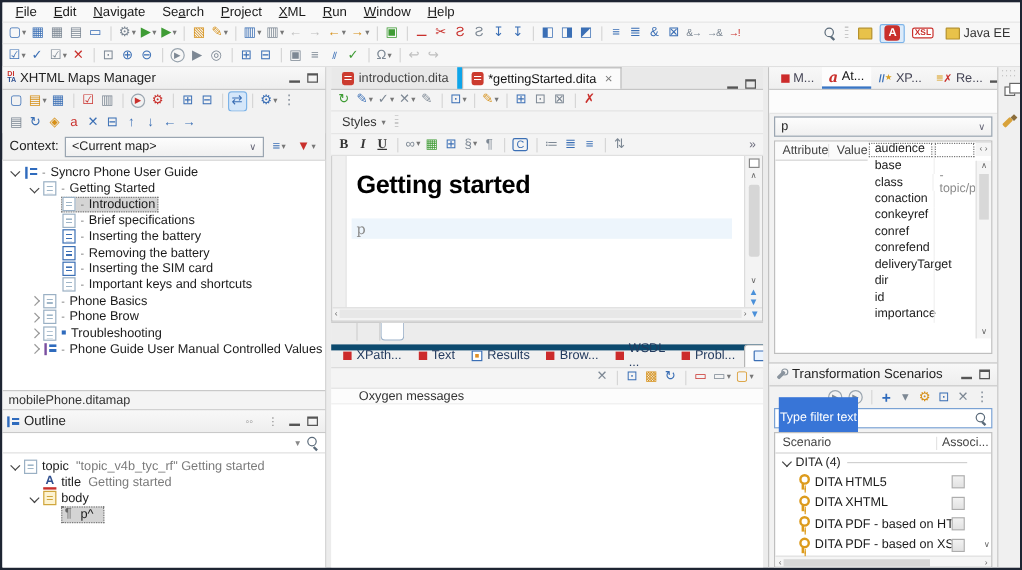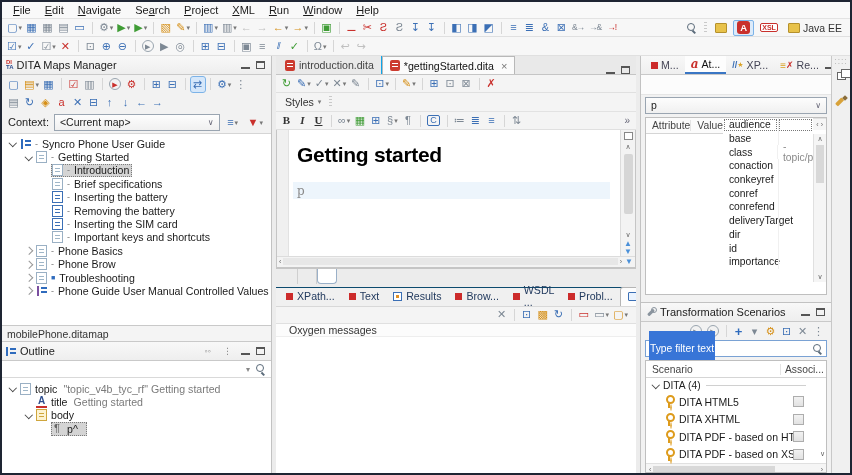--- a/index.html
+++ b/index.html
@@ -103,21 +103,21 @@
 .filebar{height:17px;background:#f4f4f4;border-top:1px solid #c9c9c9;border-bottom:1px solid #c9c9c9;display:flex;align-items:center;padding:0 5px;font-size:10.5px;color:#333;flex:none}
 .ofilter{height:17px;background:#fff;border-bottom:1px solid #d9d9d9;display:flex;align-items:center;padding:0 4px;flex:none}
 .ofilter .chev{margin-left:auto;color:#888;font-size:8px;padding:0 4px}
 .otree{height:95px;background:#fff;overflow:hidden;padding-top:4px;flex:none}
 .outline-ic{width:11px;height:11px;position:relative;flex:none}
 .outline-ic::before{content:"";position:absolute;left:0;top:1px;width:2px;height:9px;background:#2f6bbd}
 .outline-ic::after{content:"";position:absolute;left:4px;top:2px;width:6px;height:7px;background:repeating-linear-gradient(to bottom,#2f6bbd 0 2px,transparent 2px 4px)}
 .hicon{font-size:9px;color:#8a8a8a;margin:0 3px}
 
 .etabs{height:19px;background:#e9e9e9;border-bottom:1px solid #c5c5c5;display:flex;align-items:flex-end;padding-left:2px;flex:none}
-.etab{display:flex;align-items:center;height:18px;padding:0 7px;font-size:10.6px;color:#444;gap:4px;border-right:1px solid #0ea5e9}
+.etab{display:flex;align-items:center;height:18px;padding:0 7px;font-size:10.6px;color:#444;gap:4px;border-right:4px solid #0ea5e9}
 .etab[data-active="true"]{background:#fbfbfb;border:1px solid #b8b8b8;border-bottom:none;color:#111}
 .etab .tab-close{display:none;color:#777;font-size:11px;margin-left:3px}
 .etab[data-active="true"] .tab-close{display:inline}
 .dita-icon{width:10px;height:11px;background:#cc3b2f;border-radius:2px;position:relative;flex:none}
 .dita-icon::before{content:"";position:absolute;left:2px;right:2px;top:3px;height:5px;background:repeating-linear-gradient(to bottom,#fff 0 1px,transparent 1px 2.5px)}
 .styles-row{height:19px;display:flex;align-items:center;padding:0 4px;flex:none;background:#f4f4f4;border-bottom:1px solid #e2e2e2}
 .styles-btn{display:flex;align-items:center;font-size:10.6px;color:#333;padding:0 5px;gap:4px}
 .bc{display:flex;align-items:center;gap:12px;padding-left:10px}
 .bc-item{font-size:10.6px;color:#333}
 .content-wrap{flex:1;display:flex;flex-direction:column;background:#fff;border:1px solid #c5c5c5;border-top:none;overflow:hidden}
@@ -132,30 +132,30 @@
 .sarrow{font-size:7px;color:#666;line-height:10px}
 .vthumb{width:9px;height:60px;background:#d6d6d6;border-radius:2px;margin:2px 0}
 .bluenav{color:#4a90d9;font-size:8px;line-height:8px}
 .hscroll{height:11px;background:#f3f3f3;border-top:1px solid #dcdcdc;display:flex;align-items:center;padding:0 2px;flex:none}
 .hthumb{flex:1;height:7px;background:#e7e7e7;margin:0 2px}
 .mode-tabs{height:16px;background:#ececec;border-top:1px solid #c5c5c5;display:flex;align-items:stretch;padding-left:3px;flex:none}
 .mode-tab{display:flex;align-items:center;padding:0 9px;font-size:10.6px;color:#333;border-right:1px solid #cfcfcf}
 .mode-tab[data-active="true"]{background:#fff;border:1px solid #9ab0c8;border-top:none;border-radius:0 0 4px 4px;color:#000}
 .gap2{height:3px;flex:none;background:#ececec}
 
-.ctabs{height:20px;background:#f0f0f0;border-top:1px solid #0c4a6e;border-bottom:1px solid #d8d8d8;display:flex;align-items:flex-end;padding-left:3px;flex:none}
+.ctabs{height:20px;background:#f0f0f0;border-top:5px solid #0c4a6e;border-bottom:1px solid #d8d8d8;display:flex;align-items:flex-end;padding-left:3px;flex:none}
 .ctab{display:flex;align-items:center;height:19px;padding:0 7px;font-size:10.6px;color:#223a5e;gap:4px}
 .ctab[data-active="true"]{background:#fdfdfd;border:1px solid #b5b5b5;border-bottom:none;border-radius:3px 3px 0 0;color:#111}
 .ct-icon{flex:none}
 [data-icon="red"] .ct-icon{width:7px;height:7px;background:#cc2b2b}
 [data-icon="results"] .ct-icon{width:9px;height:9px;border:1px solid #3b6fb5;background:#fff;position:relative}
 [data-icon="results"] .ct-icon::before{content:"";position:absolute;inset:2px;background:#e09026}
 [data-icon="console"] .ct-icon{width:11px;height:9px;border:1px solid #3b6fb5;background:#eaf3fe;border-radius:1px}
 .ctool{height:16px;display:flex;align-items:center;justify-content:flex-end;padding:0 6px;flex:none;background:#f4f4f4}
-.cmsg{height:13px;display:flex;align-items:flex-start;padding:0 13px;font-size:10.6px;color:#333;background:#fcfcfc;border-top:1px solid #e0e0e0;flex:none}
+.cmsg{height:13px;display:flex;align-items:flex-start;padding:0 23px;font-size:10.6px;color:#333;background:#fcfcfc;border-top:1px solid #e0e0e0;flex:none}
 .cclip{flex:1;background:#fff;overflow:hidden;border-top:1px solid #eee}
 
 .rtabs{height:19px;background:linear-gradient(#f8f8f8,#efefef);border-bottom:1px solid #c9c9c9;display:flex;align-items:stretch;padding-left:4px;flex:none}
 .rtab{display:flex;align-items:center;gap:3px;padding:0 6px;font-size:10.6px;color:#445}
 .rtab[data-active="true"]{border-bottom:2px solid #3a76c4;color:#111;background:#fdfdfd}
 .rt-icon{display:inline-flex;align-items:center;flex:none}
 [data-icon="red-square"] .rt-icon::before{content:"";width:7px;height:7px;background:#cc2b2b;display:block}
 [data-icon="red-a"] .rt-icon::before{content:"a";font-family:"DejaVu Serif",serif;font-style:italic;font-weight:bold;color:#c9302c;font-size:12px;line-height:10px}
 [data-icon="xpath"] .rt-icon::before{content:"//";color:#3b6fb5;font-size:9px;font-weight:bold}
 [data-icon="xpath"] .rt-icon::after{content:"★";color:#d9a021;font-size:7px}
@@ -472,21 +472,21 @@
           <span class="dd"></span>
         </span>
       </div>
   </div>
 
   <div class="main">
 
     <div class="col-left">
       <div class="phead">
         <span class="dita-logo">DI<i>TA</i></span>
-        <span class="ptitle">DITA Maps Manager</span>
+        <span class="ptitle">XHTML Maps Manager</span>
         <span class="winbtns">
           <span class="win-min"></span>
           <span class="win-max"></span>
         </span>
       </div>
       <div class="ptool">
         <div style="display:flex;align-items:center">
 
         <span class="tbi" data-color="blue">
               <span class="g">▢</span>

